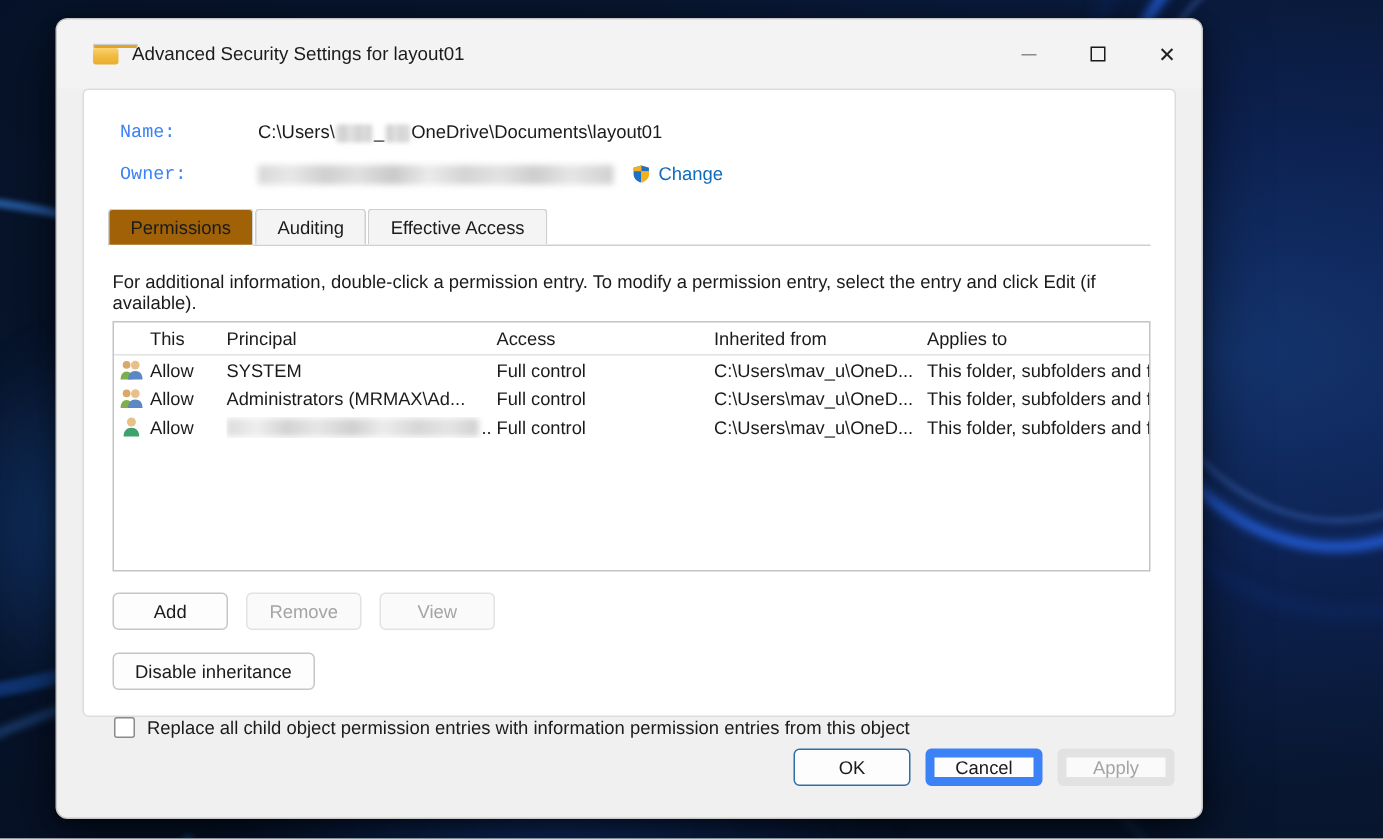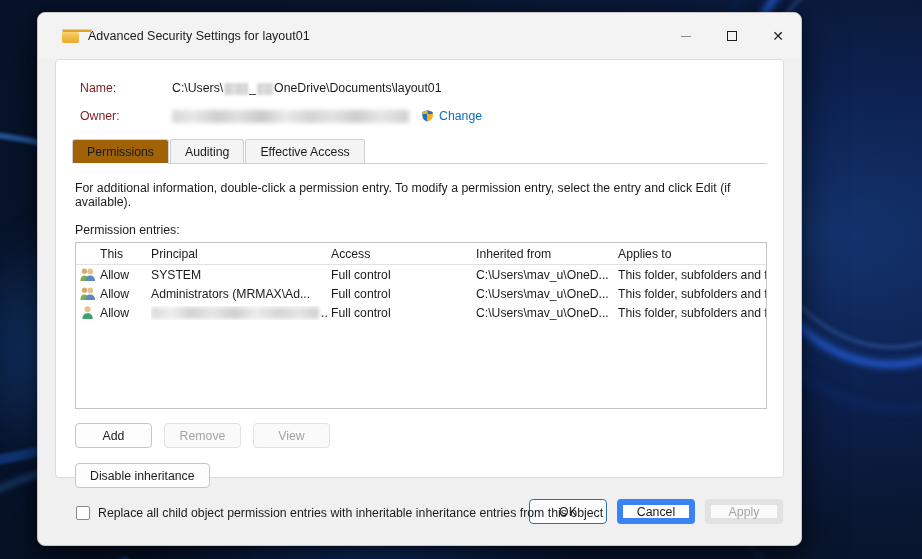--- a/index.html
+++ b/index.html
@@ -157,21 +157,21 @@
   }
 
   
   .info-grid { margin-left: 8px; }
   .info-row {
     display: flex; align-items: center;
     height: 22px; margin-bottom: 6px;
   }
   .info-label {
     width: 92px; flex: none;
-    font-size: 12.3px; color: #7f1d1d;
+    font-size: 12.3px; color: #3b82f6; font-family: Liberation Mono, monospace;
   }
   .path-text { font-size: 12.3px; color: #1b1b1b; white-space: nowrap; display: flex; align-items: flex-end; }
   .redact {
     display: inline-block;
     background: linear-gradient(90deg,#dedede,#cfcfcf 20%,#e3e3e3 40%,#d2d2d2 62%,#dddddd 82%,#cccccc 100%);
     filter: blur(1.4px);
     border-radius: 1px;
     vertical-align: middle;
   }
   .redact.name-a { width: 24px; height: 12px; margin: 0 1px; }
@@ -412,21 +412,20 @@
         </div>
         <div class="tab">
           <span>Auditing</span>
         </div>
         <div class="tab">
           <span>Effective Access</span>
         </div>
       </div>
 
       <div class="instruction">For additional information, double-click a permission entry. To modify a permission entry, select the entry and click Edit (if available).</div>
-      <div class="entries-label">Permission entries:</div>
 
       <div class="listbox">
         <div class="lv-head">
           <span class="c-icon"></span>
           <span class="c-type">This</span>
           <span class="c-prin">Principal</span>
           <span class="c-acc">Access</span>
           <span class="c-inh">Inherited from</span>
           <span class="c-app">Applies to</span>
         </div>
@@ -490,21 +489,21 @@
       <div class="btn-row">
         <button class="btn">Add</button>
         <button class="btn disabled">Remove</button>
         <button class="btn disabled">View</button>
       </div>
 
       <button class="btn wide btn-inherit">Disable inheritance</button>
 
       <div class="cb-row">
         <span class="cbox"></span>
-        <span class="cb-label">Replace all child object permission entries with inheritable inheritance entries from this object</span>
+        <span class="cb-label">Replace all child object permission entries with information permission entries from this object</span>
       </div>
 
     </div>
 
     <div class="footer">
       <button class="fbtn default">OK</button>
       <button class="fbtn">Cancel</button>
       <button class="fbtn disabled">Apply</button>
     </div>
 

